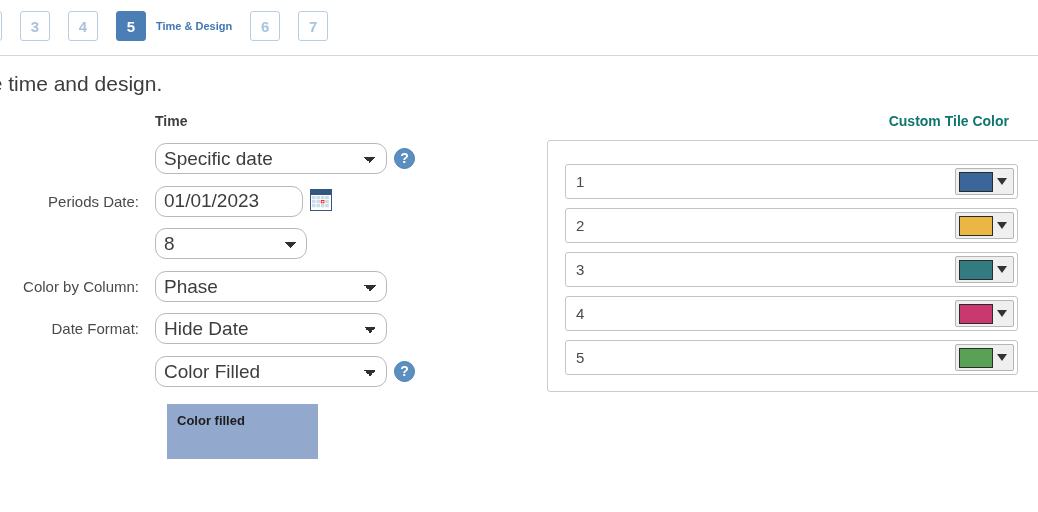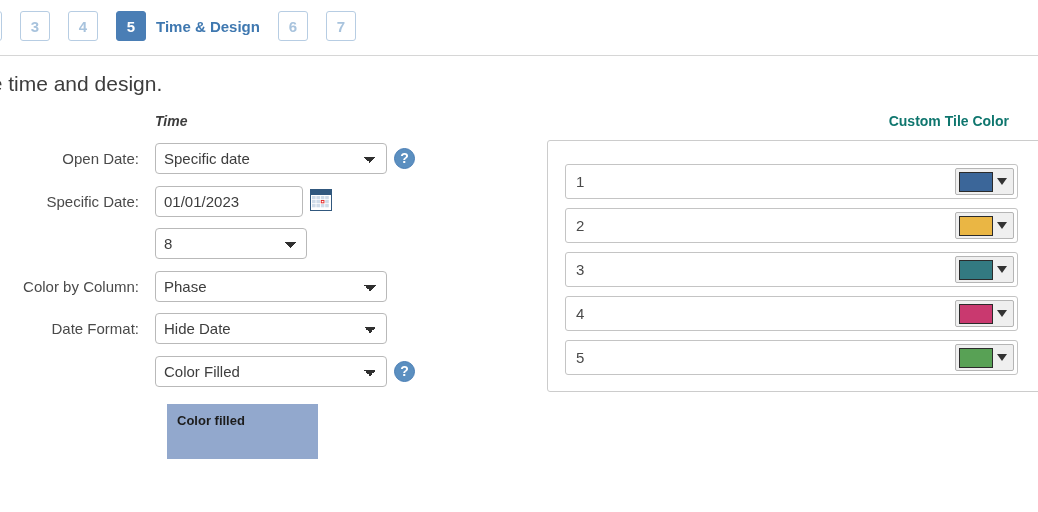--- a/index.html
+++ b/index.html
@@ -52,21 +52,21 @@
     justify-content: center;
     line-height: 1;
   }
   .step.active .step-badge {
     background: #4a7eb5;
     border-color: #4a7eb5;
     color: #ffffff;
   }
   .step-label {
     margin-left: 10px;
-    font-size: 15px;
+    font-size: 11px;
     font-weight: 700;
     color: #3f78b0;
     white-space: nowrap;
   }
 
   
   #page-heading {
     position: absolute;
     left: -42px;
     top: 72px;
@@ -76,21 +76,20 @@
   }
 
   
   #time-section-title {
     position: absolute;
     left: 155px;
     top: 113px;
     font-size: 14px;
     font-weight: 700;
     color: #3d3d3d;
-    font-style: italic;
   }
   #form-rows {
     position: absolute;
     left: 0;
     top: 143px;
     width: 430px;
   }
   .form-row {
     position: relative;
     height: 42.5px;
@@ -107,24 +106,24 @@
   }
   .field-wrap {
     position: absolute;
     left: 155px;
     top: 0;
   }
   select.ctrl, input.ctrl {
     box-sizing: border-box;
     height: 31px;
     border: 1px solid #b9b9b9;
-    border-radius: 4px;
+    border-radius: 11px;
     background: #ffffff;
     font-family: "Liberation Sans", sans-serif;
-    font-size: 15px;
+    font-size: 19px;
     color: #3d3d3d;
     padding: 0 8px;
     outline: none;
   }
   select.ctrl {
     -webkit-appearance: none;
     -moz-appearance: none;
     appearance: none;
     padding-right: 28px;
     background-image:
@@ -292,31 +291,30 @@
   </div>
 </div>
 
 <div id="page-heading">mize time and design.</div>
 
 <div id="time-section-title">Time</div>
 
 <div id="form-rows">
 
   <div class="form-row">
-    <div class="form-label">Open Date:</div>
     <div class="field-wrap">
       <select class="ctrl w-wide">
         <option>Specific date</option>
       </select>
     </div>
     <div class="help-icon">?</div>
   </div>
 
   <div class="form-row">
-    <div class="form-label">Specific Date:</div>
+    <div class="form-label">Periods Date:</div>
     <div class="field-wrap">
       <input class="ctrl w-date" type="text" value="01/01/2023" style="">
     </div>
     <div class="cal-icon">
       <svg width="22" height="22" viewBox="0 0 22 22" xmlns="http://www.w3.org/2000/svg">
         <rect x="0.5" y="0.5" width="21" height="21" fill="#ffffff" stroke="#31587e"></rect>
         <rect x="1" y="1" width="20" height="5" fill="#31587e"></rect>
         <g fill="#cfdbe8">
           <rect x="2" y="7" width="3.6" height="3.3"></rect>
           <rect x="6.4" y="7" width="3.6" height="3.3"></rect>

